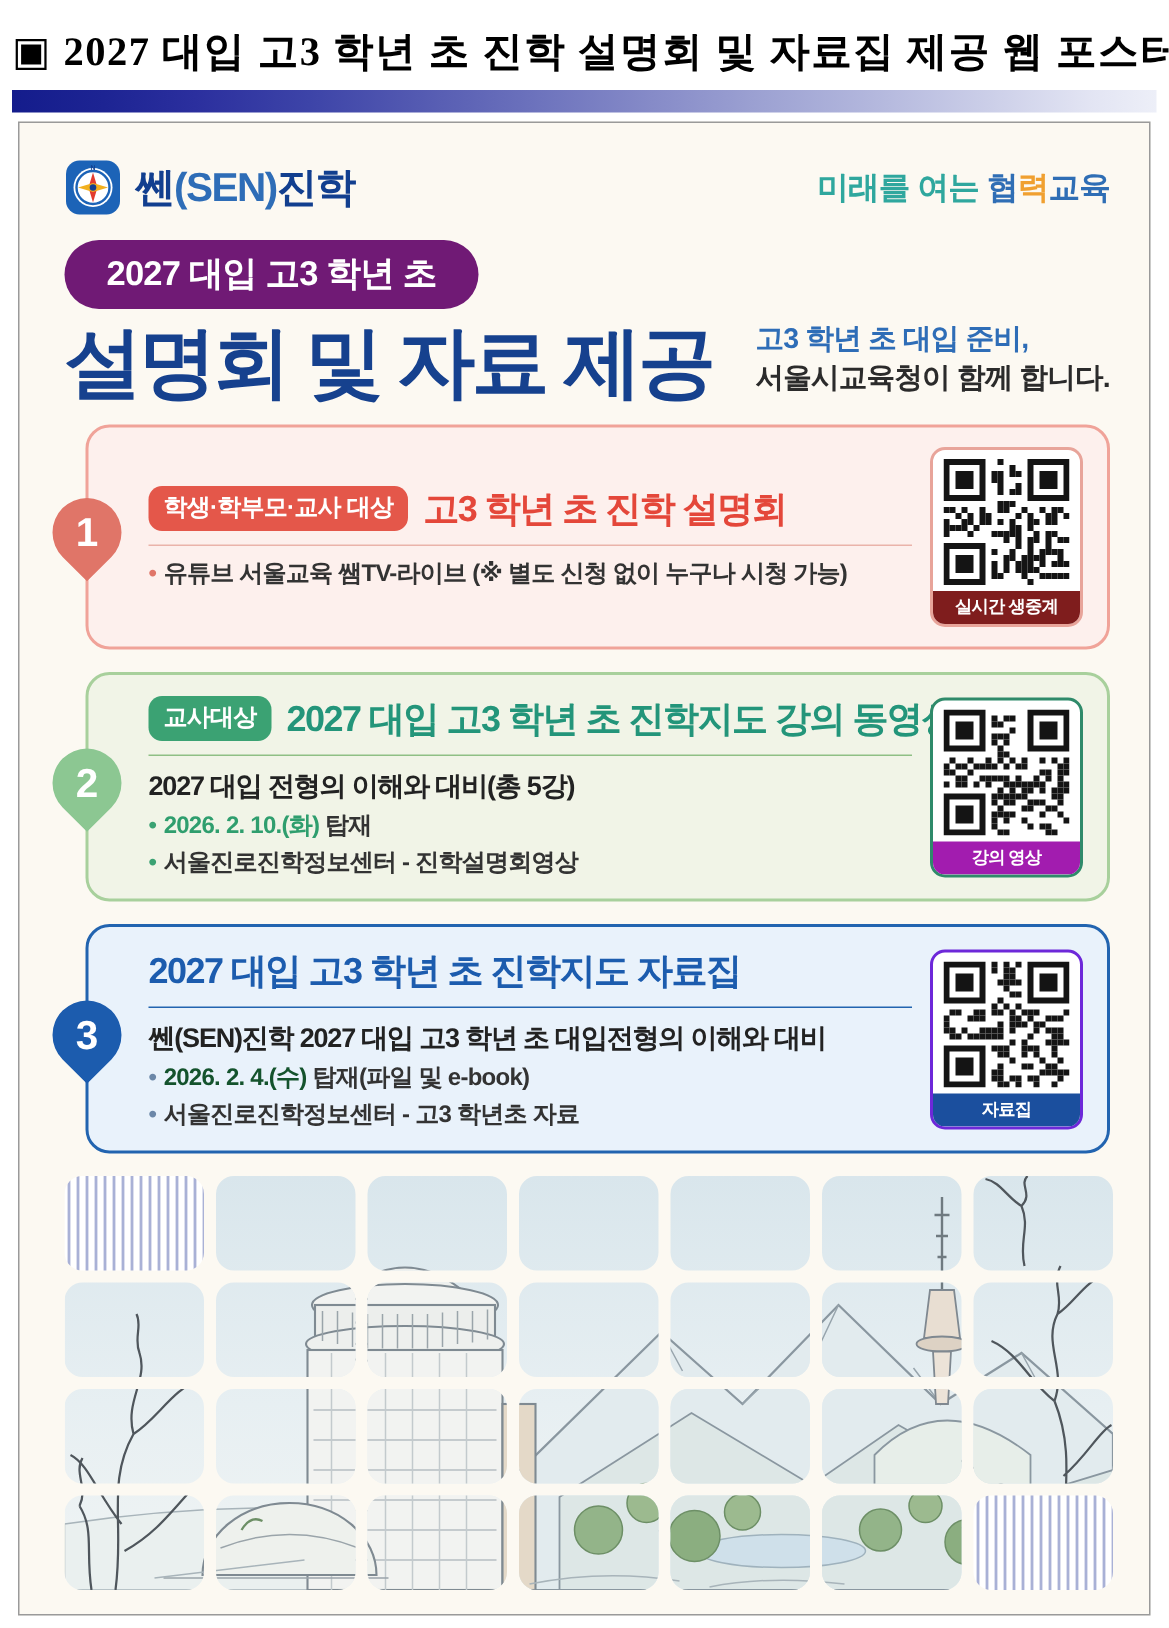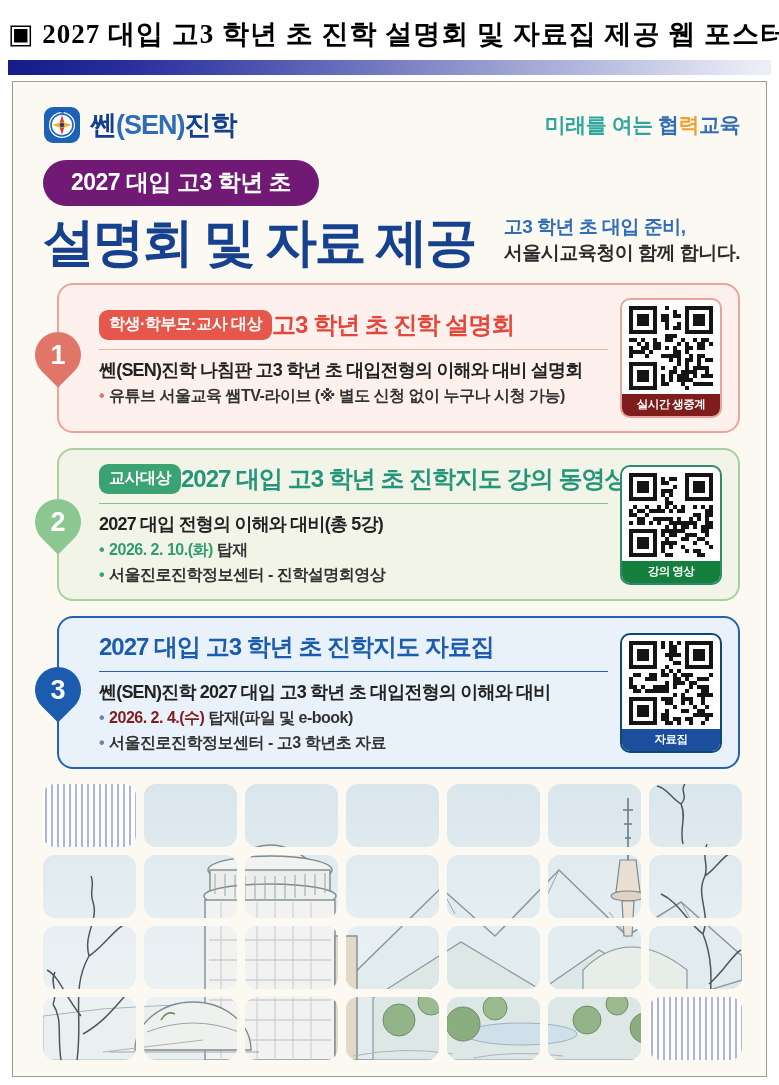--- a/index.html
+++ b/index.html
@@ -42,40 +42,40 @@
   .sec2 { background:#f1f4e7; border:2px solid #a8d09c; min-height:126px; }
   .sec3 { background:#e9f2fb; border:2px solid #2264b0; min-height:124px; }
 
   .marker { position:absolute; left:-24px; top:50%; margin-top:-26px; width:46px; height:46px;
             border-radius:50% 50% 50% 0; transform:rotate(-45deg);
             display:flex; align-items:center; justify-content:center; }
   .marker span { transform:rotate(45deg); color:#fff; font-size:27px; font-weight:800; }
   .m1 { background:#e07568; } .m2 { background:#8cc792; } .m3 { background:#1c5cae; }
 
   .sec-main { flex:1; min-width:0; }
-  .sec-hd { display:flex; align-items:center; }
+  .sec-hd { display:flex; align-items:center; gap:10px; }
   .sec-badge { color:#fff; font-weight:800; font-size:16px; letter-spacing:-0.5px;
                padding:4px 10px 5px 10px; border-radius:9px; white-space:nowrap; }
   .sec1 .sec-badge { background:#e4574a; } .sec2 .sec-badge { background:#3ba273; }
   .sec-title { font-size:24px; font-weight:800; letter-spacing:-1px; white-space:nowrap; }
   .sec1 .sec-title { color:#e4473a; } .sec2 .sec-title { color:#23957a; } .sec3 .sec-title { color:#1c5cae; }
   .sec-div { border:none; border-top:1.5px solid; margin:8px 0 8px 0; }
   .sec1 .sec-div { border-color:#eab3aa; } .sec2 .sec-div { border-color:#8fbf85; } .sec3 .sec-div { border-color:#2264b0; }
   .sec-heading { font-size:18px; font-weight:800; color:#222; letter-spacing:-0.8px; }
   .bullet { font-size:16px; font-weight:600; color:#333; letter-spacing:-0.5px; margin-top:4px; }
   .bullet .dot { margin-right:5px; }
   .sec1 .dot { color:#e07568; } .sec2 .dot { color:#3ba273; } .sec3 .dot { color:#6b87a8; }
   .bullet .hl { font-weight:800; }
-  .sec1 .hl { color:#e4473a; } .sec2 .hl { color:#2f9e6e; } .sec3 .hl { color:#7f1d1d; }
+  .sec1 .hl { color:#e4473a; } .sec2 .hl { color:#2f9e6e; } .sec3 .hl { color:#14532d; }
 
   .qr-card { width:102px; border-radius:10px; background:#fff; overflow:hidden; flex-shrink:0; margin-left:12px; }
-  .sec1 .qr-card { border:2px solid #e8a49a; } .sec2 .qr-card { border:2px solid #2f8a6a; } .sec3 .qr-card { border:2px solid #0c4a6e; }
+  .sec1 .qr-card { border:2px solid #e8a49a; } .sec2 .qr-card { border:2px solid #2f8a6a; } .sec3 .qr-card { border:2px solid #6d28d9; }
   .qr-card svg { display:block; margin:6px auto 4px auto; width:84px; height:84px; }
   .qr-label { color:#fff; font-size:11.5px; font-weight:700; text-align:center; padding:3px 0 4px 0; letter-spacing:-0.5px; }
-  .sec1 .qr-label { background:#7f1d1d; } .sec2 .qr-label { background:#15803d;font-family:Liberation Serif, serif; } .sec3 .qr-label { background:#1b4f9e; }
+  .sec1 .qr-label { background:#7f1d1d; } .sec2 .qr-label { background:#a21caf;font-family:Liberation Serif, serif; } .sec3 .qr-label { background:#1b4f9e; }
 
   
   .illus { margin:6px 26px 0 30px; width:699px; height:276px; position:relative; }
   .illus svg { display:block; width:699px; height:276px; }
 </style>
 </head>
 <body>
 
 <div class="doc-title"><span>▣</span> <span>2027 대입 고3 학년 초 진학 설명회 및 자료집 제공 웹 포스터</span></div>
 <div class="grad-bar"></div>
@@ -114,21 +114,20 @@
     <div class="sec sec1">
       <div class="marker m1">
           <span>1</span>
         </div>
       <div class="sec-main">
         <div class="sec-hd">
           <span class="sec-badge">학생·학부모·교사 대상</span>
           <span class="sec-title">고3 학년 초 진학 설명회</span>
         </div>
         <hr class="sec-div">
-        <div class="sec-heading">쎈(SEN)진학 나침판 고3 학년 초 대입전형의 이해와 대비 설명회</div>
         <div class="bullet"><span class="dot">•</span><span class="hl"></span><span>유튜브 서울교육 쌤TV-라이브 (※ 별도 신청 없이 누구나 시청 가능)</span></div>
       </div>
       <div class="qr-card">
         <svg viewBox="0 0 84 84" class="qr-code">
             <rect x="0" y="0" width="84" height="84" fill="#fff"></rect>
             <rect x="36" y="0" width="4" height="4" fill="#141414"></rect>
             <rect x="44" y="4" width="4" height="4" fill="#141414"></rect>
             <rect x="32" y="8" width="4" height="4" fill="#141414"></rect>
             <rect x="36" y="8" width="4" height="4" fill="#141414"></rect>
             <rect x="44" y="8" width="4" height="4" fill="#141414"></rect>

